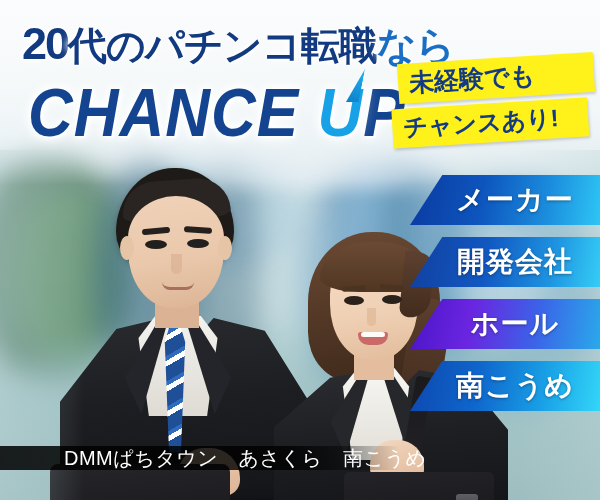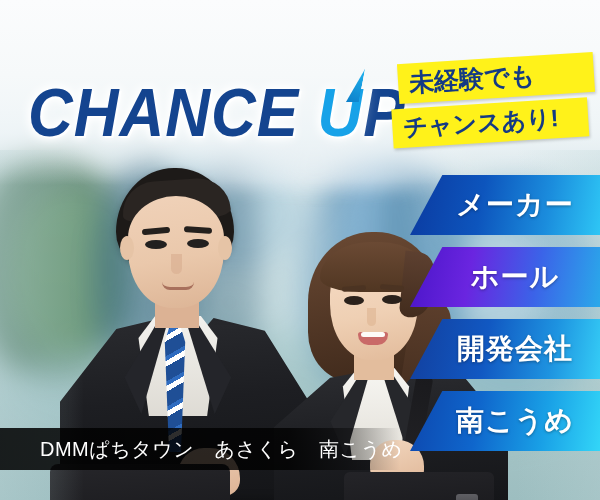--- a/index.html
+++ b/index.html
@@ -244,43 +244,43 @@
     white-space:nowrap;
     box-shadow:1px 2px 3px rgba(0,0,0,.18);
   }
   .cal-line-1 { transform:rotate(-3.6deg); }
   .cal-line-2 { transform:rotate(-3.6deg) translate(-6px,5px); font-size:24px; }
 
   
   .cat-list { position:absolute; right:0; top:175px; width:190px; }
   .cat-btn {
     position:relative;
-    height:60px;
+    height:50px;
     margin-bottom:12px;
     display:flex; align-items:center; justify-content:center;
     clip-path:polygon(17% 0%, 100% 0%, 100% 100%, 0% 100%);
     box-shadow:0 2px 5px rgba(0,0,0,.22);
   }
   .cat-btn span {
     color:#fff; font-size:28px; font-weight:700; letter-spacing:1px;
     text-shadow:0 1px 3px rgba(0,0,0,.35);
     transform:translateX(10px);
     white-space:nowrap;
   }
   .cat-blue   { background:linear-gradient(100deg,#0b3aa0 0%, #0d55bd 38%, #1b8ddd 72%, #2ec6f5 100%); }
   .cat-purple { background:linear-gradient(100deg,#4a15c8 0%, #6a25e0 32%, #3b63e8 66%, #2aa9ea 100%); }
   .cat-blue2  { background:linear-gradient(100deg,#123f9e 0%, #1158c2 40%, #1e93e0 74%, #35cdf6 100%); }
   .cat-purple2{ background:linear-gradient(100deg,#5b1ad6 0%, #7a2cf0 30%, #4a6cec 68%, #31b4ef 100%); }
   .cat-blue3  { background:linear-gradient(100deg,#0d47ae 0%, #0f66cc 36%, #19a0e6 70%, #33d6f8 100%); }
 
   
   .caption-bar {
-    position:absolute; left:0; bottom:30px; width:400px; height:42px;
+    position:absolute; left:0; bottom:30px; width:400px; height:24px;
     background:linear-gradient(90deg, rgba(0,0,0,.86) 0%, rgba(0,0,0,.80) 72%, rgba(0,0,0,0) 100%);
-    display:flex; align-items:center;
+    display:flex; align-items:center;padding-left:24px;
   }
   .caption-text {
     color:#fff; font-size:20px; padding-left:40px; white-space:nowrap; letter-spacing:.5px;
   }
 </style>
 </head>
 <body>
 
 <div id="banner">
 
@@ -342,37 +342,38 @@
     <div class="w-nose"></div>
       <div class="w-mouth"></div>
     <div class="w-strap"></div>
     <div class="w-hand"></div>
     <div class="w-bag"></div>
     <div class="w-bag-clasp"></div>
   </div>
 
   <div class="photo-edge-blur"></div>
 
+  <div class="headline"><span class="num">20</span><span>代のパチンコ転職</span><span class="tail">なら</span></div>
 
   <div class="logo"><span>CHANCE </span><span class="u-wrap"><span>U</span><span class="u-swoosh"></span></span><span>P</span></div>
 
   <div class="callout">
     <div class="cal-line cal-line-1">未経験でも</div>
     <div class="cal-line cal-line-2">チャンスあり!</div>
   </div>
 
   <div class="cat-list">
     <div class="cat-btn cat-blue">
       <span>メーカー</span>
     </div>
+    <div class="cat-btn cat-blue2">
+      <span>開発会社</span>
+    </div>
     <div class="cat-btn cat-purple">
       <span>ホール</span>
-    </div>
-    <div class="cat-btn cat-blue2">
-      <span>開発会社</span>
     </div>
     <div class="cat-btn cat-blue3">
       <span>南こうめ</span>
     </div>
   </div>
 
   <div class="caption-bar">
     <div class="caption-text">DMMぱちタウン　あさくら　南こうめ</div>
   </div>
 

